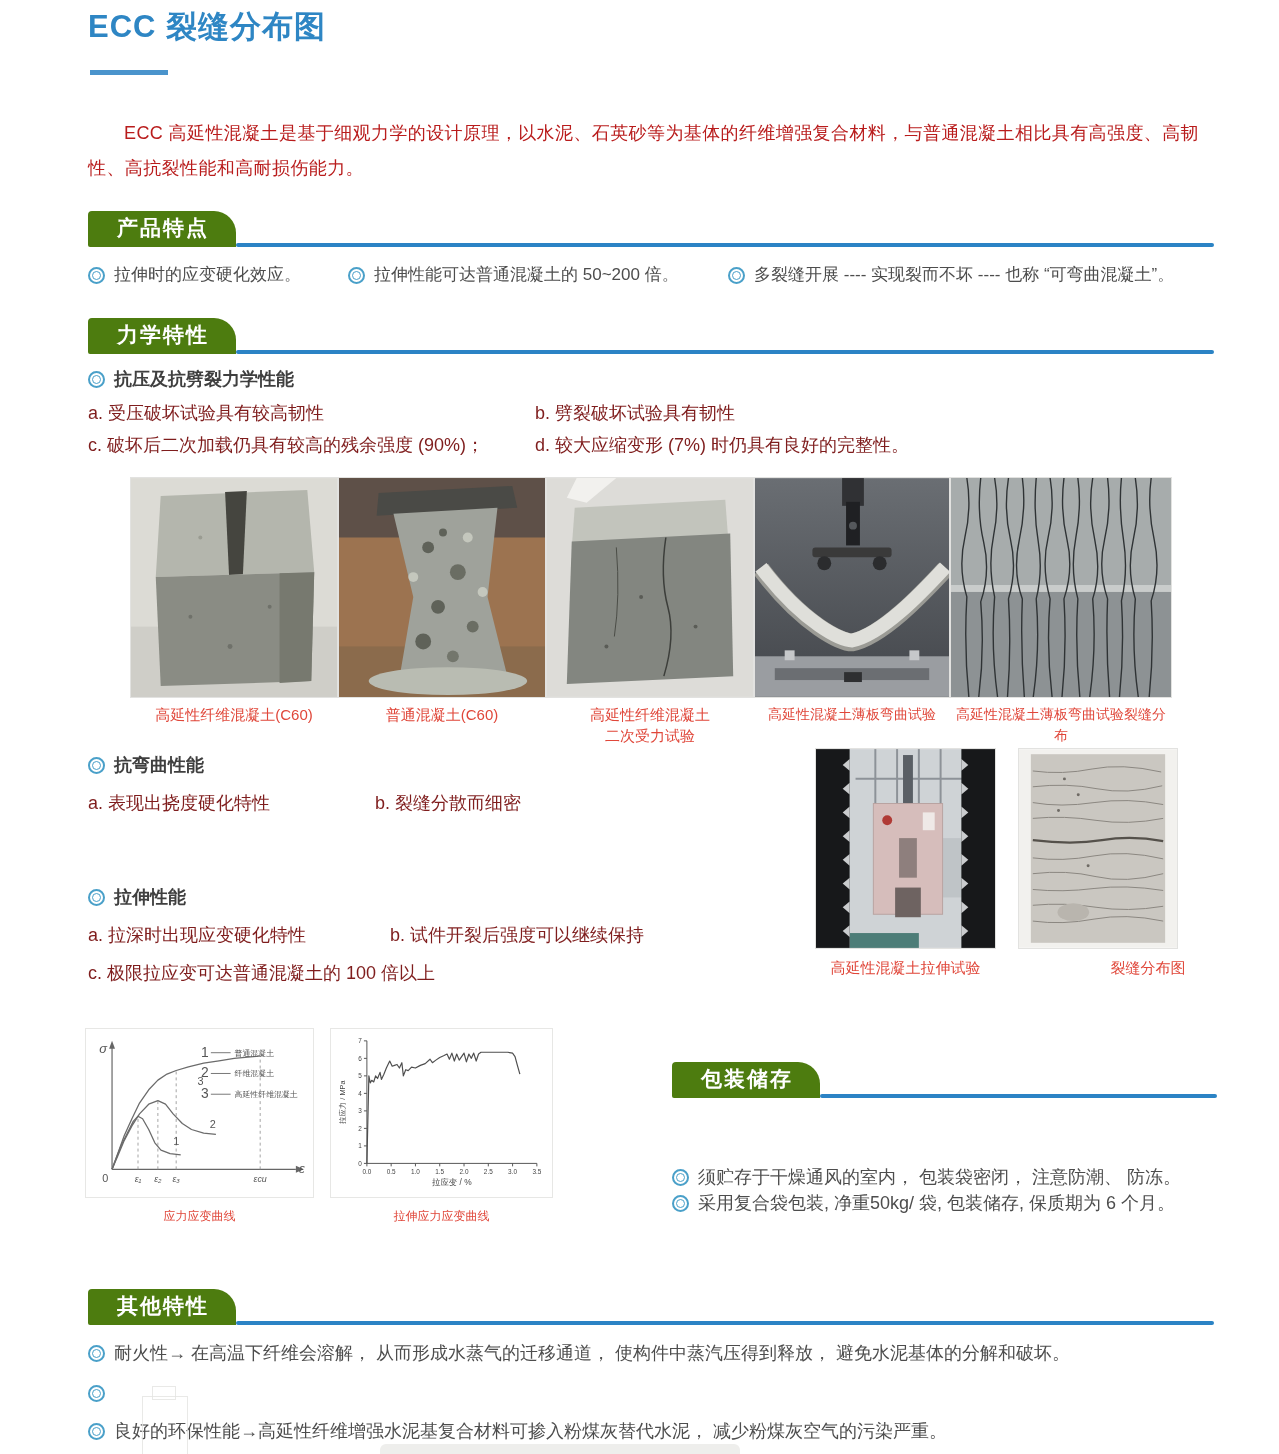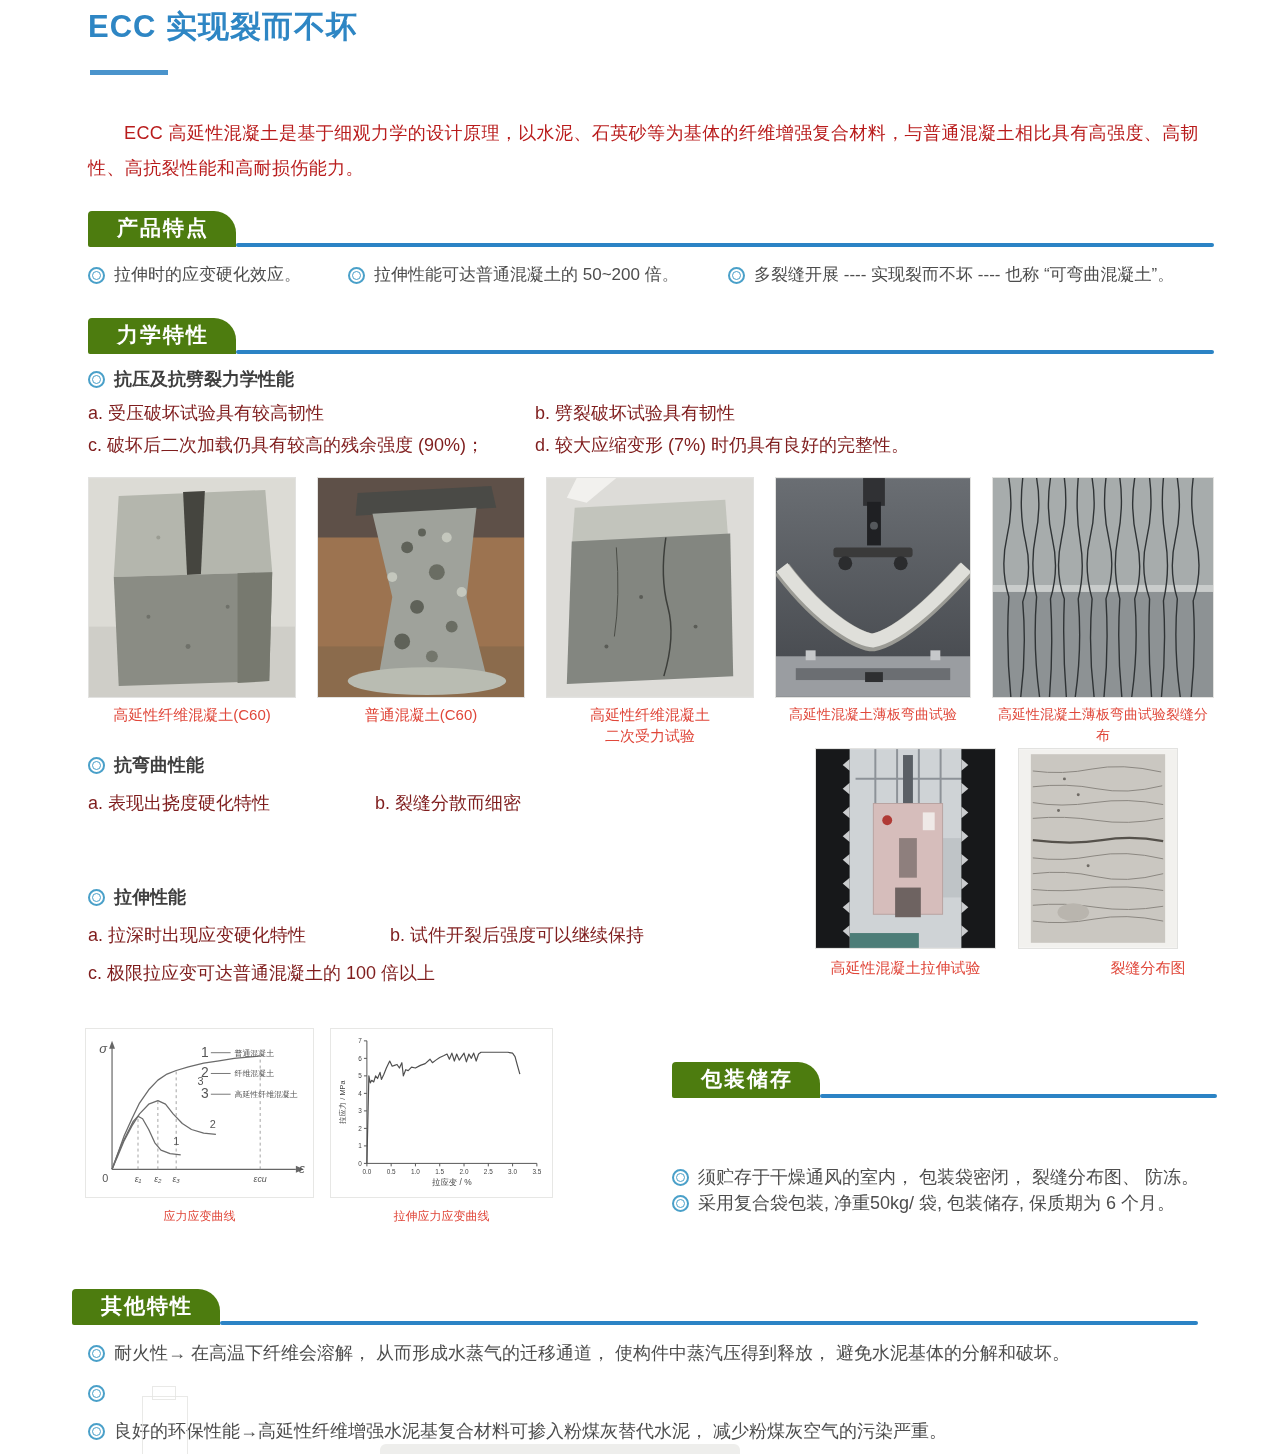--- a/index.html
+++ b/index.html
@@ -20,30 +20,30 @@
   .ring::after{content:"";position:absolute;inset:2px;border:1.5px solid #4aa0c9;border-radius:50%;}
   .subhead{display:flex;align-items:flex-start;font-size:18px;font-weight:bold;color:#3f3f3f;line-height:26px;}
   .pline{font-size:18px;color:#7f1d1d;line-height:26px;white-space:nowrap;}
   .photo{border:1px solid #e2e2e0;background:#fff;box-sizing:border-box;}
   .photo svg{display:block;width:100%;height:100%;}
   .caption{color:#e0473a;font-size:15px;text-align:center;line-height:21px;}
   .caption.sm{font-size:14px;}
   .chartbox{border:1px solid #e7e7e5;background:#fff;box-sizing:border-box;}
   .chartbox svg{display:block;width:100%;height:100%;}
   .chart-cap{color:#e0473a;font-size:12px;text-align:center;}
-  .photos-row{display:flex;justify-content:space-between;}
+  .photos-row{display:flex;justify-content:center;}
   .watermark{border:1px solid #e3e3e1;opacity:.8;}
   .bottom-bar{background:#eeeeec;border-radius:6px 6px 0 0;}
 </style>
 </head>
 <body>
 
 <div class="page">
 
-  <div class="abs page-title" style="left:88px;top:6px;">ECC 实现裂而不坏</div>
+  <div class="abs page-title" style="left:88px;top:6px;">ECC 裂缝分布图</div>
   <div class="abs title-underline" style="left:90px;top:70px;"></div>
 
   <div class="abs intro" style="left:88px;top:116px;width:1126px;">ECC 高延性混凝土是基于细观力学的设计原理，以水泥、石英砂等为基体的纤维增强复合材料，与普通混凝土相比具有高强度、高韧性、高抗裂性能和高耐损伤能力。</div>
 
   <div class="abs sec-head" style="left:88px;top:211px;width:1126px;">
     <div class="sec-tab">产品特点</div>
     <div class="sec-rule"></div>
   </div>
   <div class="abs" style="left:88px;top:262px;width:1126px;height:30px;">
     <div class="abs bullet" style="left:0;top:0;">
@@ -346,24 +346,24 @@
   <div class="abs sec-head" style="left:672px;top:1062px;width:545px;">
     <div class="sec-tab">包装储存</div>
     <div class="sec-rule"></div>
   </div>
   <div class="abs bullet big" style="left:672px;top:1188px;width:548px;">
     <span class="ring" style="margin-top:7px;"></span>
     <span>采用复合袋包装, 净重50kg/ 袋, 包装储存, 保质期为 6 个月。</span>
   </div>
   <div class="abs bullet big" style="left:672px;top:1162px;width:548px;">
     <span class="ring" style="margin-top:7px;"></span>
-    <span>须贮存于干燥通风的室内， 包装袋密闭， 裂缝分布图、 防冻。</span>
-  </div>
-
-  <div class="abs sec-head" style="left:72px;top:1289px;width:1126px;">
+    <span>须贮存于干燥通风的室内， 包装袋密闭， 注意防潮、 防冻。</span>
+  </div>
+
+  <div class="abs sec-head" style="left:88px;top:1289px;width:1126px;">
     <div class="sec-tab">其他特性</div>
     <div class="sec-rule"></div>
   </div>
   <div class="abs bullet big" style="left:88px;top:1338px;width:1126px;">
     <span class="ring" style="margin-top:7px;"></span>
     <span>耐火性→ 在高温下纤维会溶解， 从而形成水蒸气的迁移通道， 使构件中蒸汽压得到释放， 避免水泥基体的分解和破坏。</span>
   </div>
   <div class="abs bullet big" style="left:88px;top:1378px;width:1126px;">
     <span class="ring" style="margin-top:7px;"></span>
   </div>

